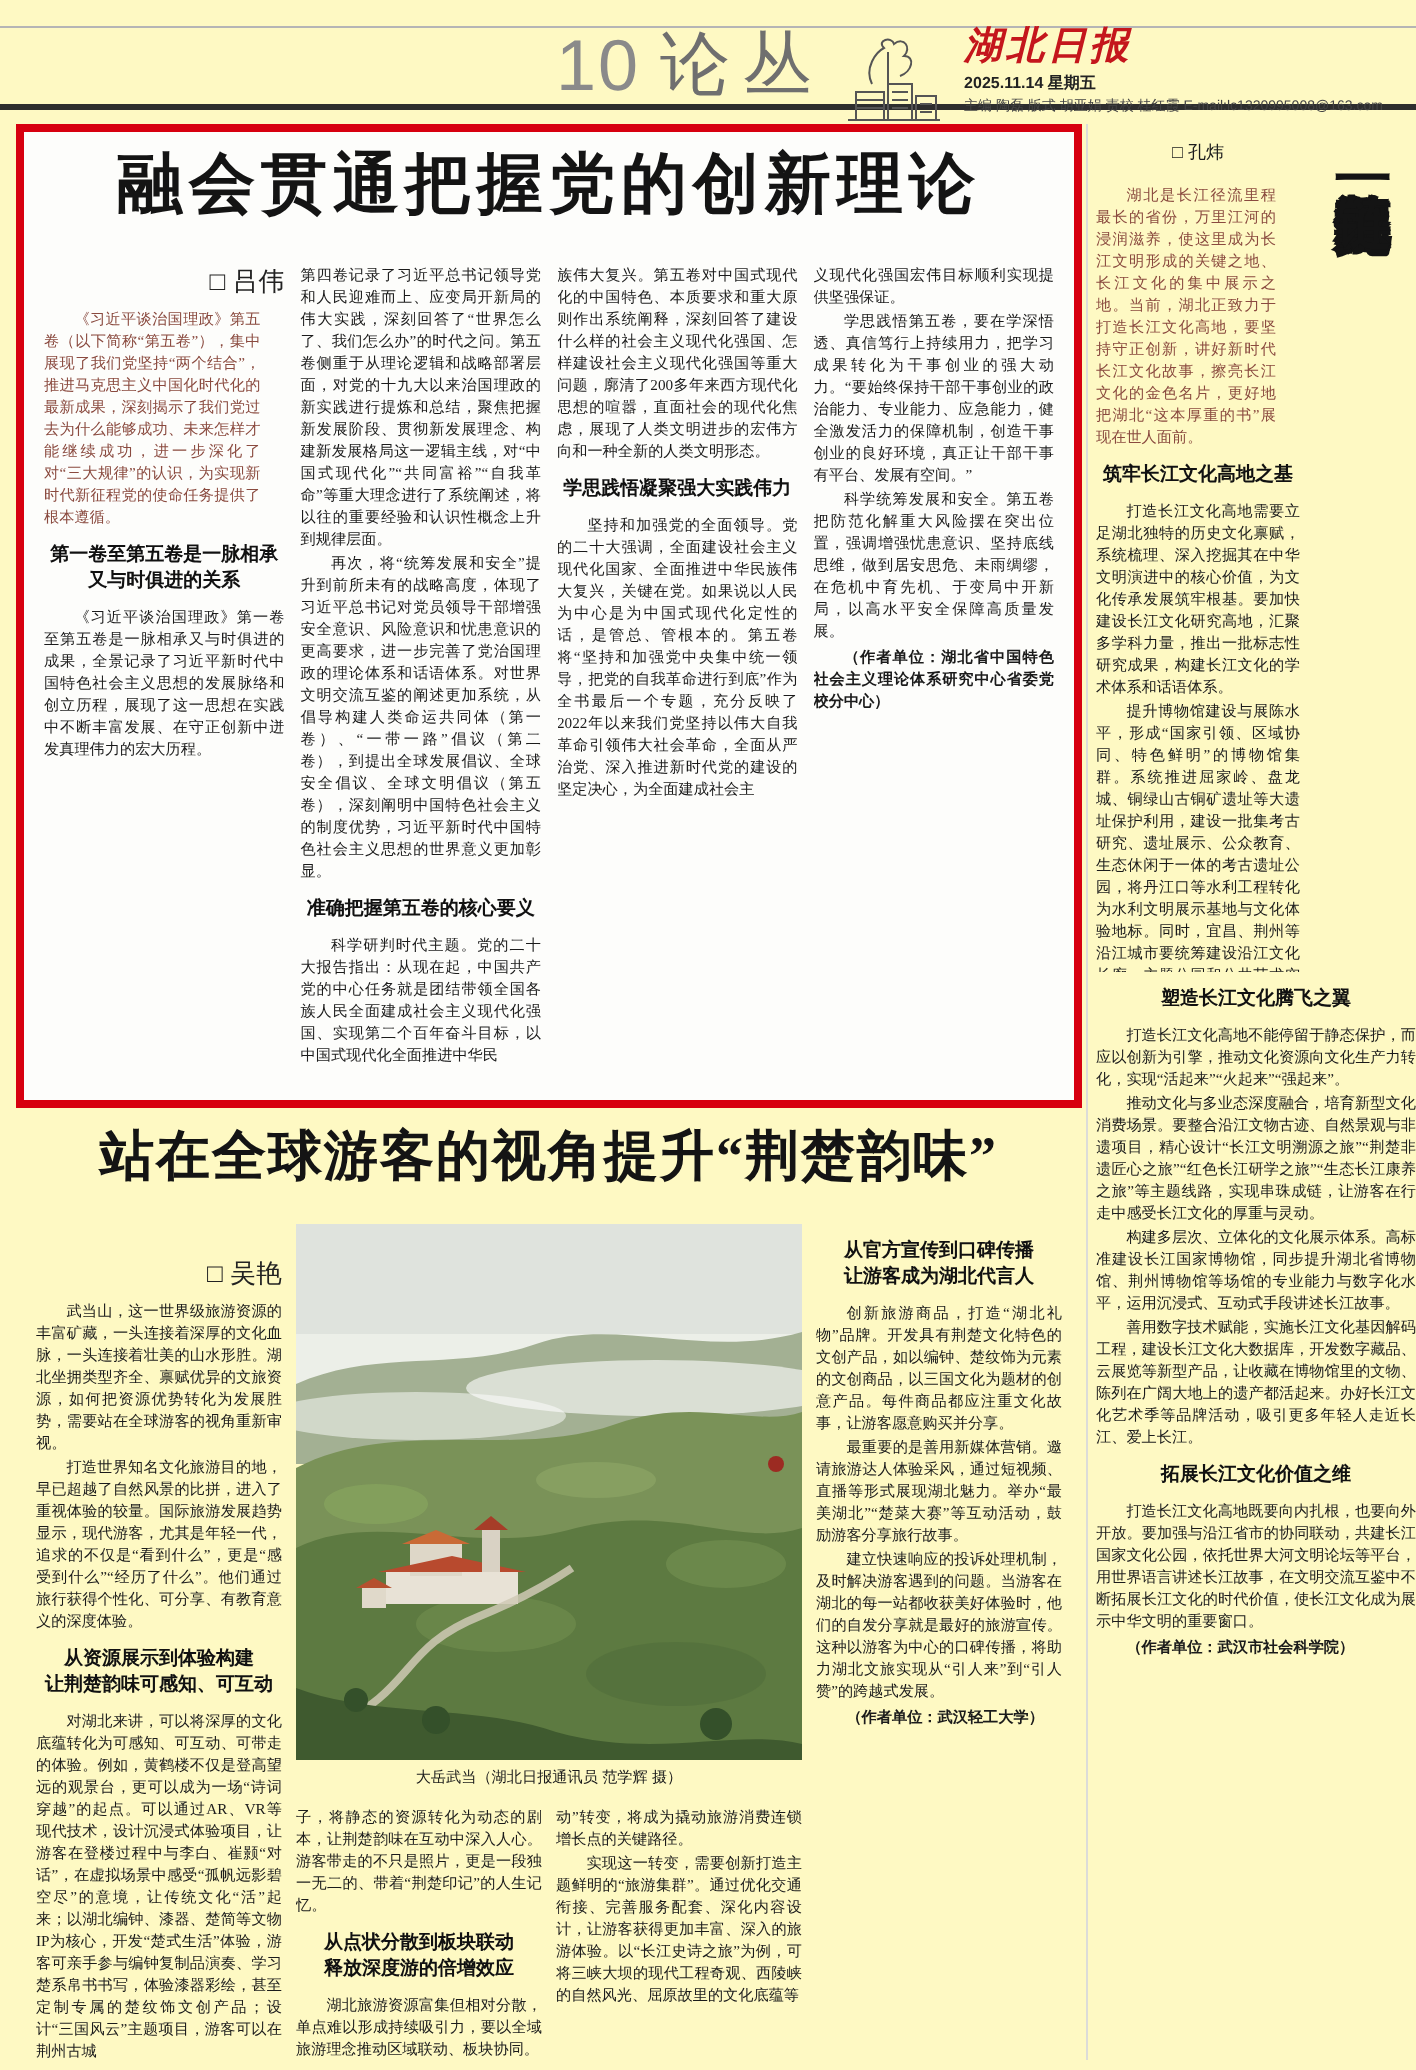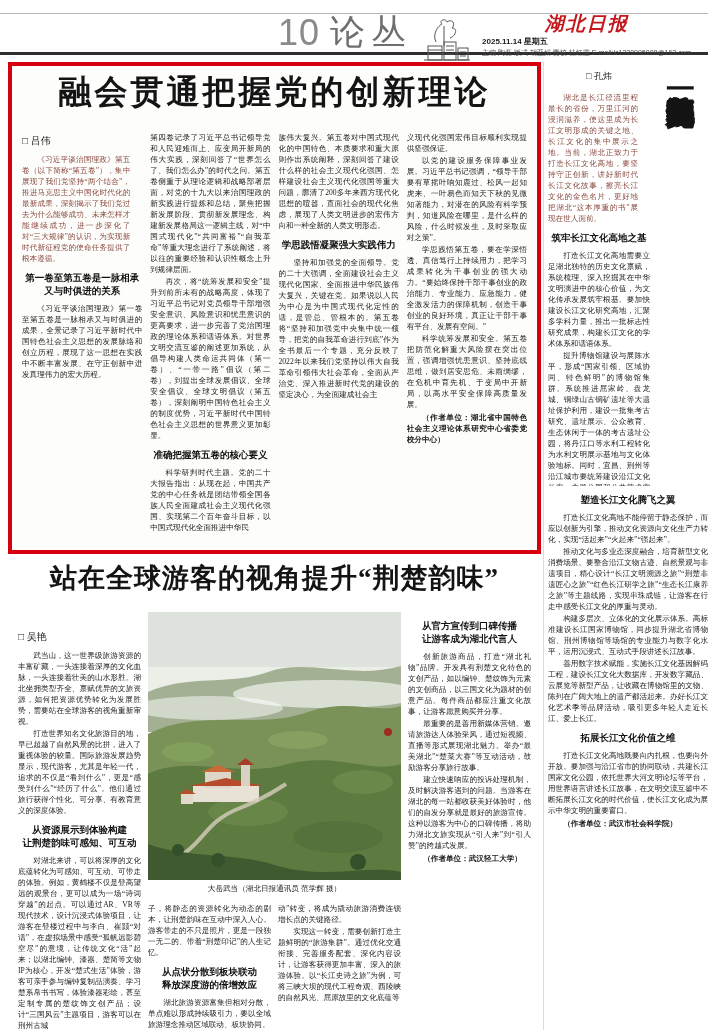--- a/index.html
+++ b/index.html
@@ -1,38 +1,38 @@
 <!DOCTYPE html>
 <html><head>
 <meta charset="utf-8">
 <style>
   html,body{margin:0;padding:0;background:#e9e7e2;}
-  #page{position:relative;width:708px;height:1035px;background:#ffffff;margin:0 auto;overflow:hidden;
+  #page{position:relative;width:708px;height:1035px;background:#fef9c3;margin:0 auto;overflow:hidden;
         font-family:"Liberation Serif","DejaVu Serif",serif;color:#1c1c1c;}
   .abs{position:absolute;}
   
   .rule-thin{left:0;top:13px;width:708px;height:1px;background:#b5b5b5;}
   .rule-thick{left:0;top:52px;width:708px;height:3px;background:#2e2e2e;}
   .masthead{left:278px;top:12px;display:flex;align-items:flex-start;gap:10px;z-index:2;}
   .pageno{font-size:36px;line-height:42px;font-weight:400;color:#8a8a8a;font-family:"Liberation Sans",sans-serif;letter-spacing:1px;}
   .section{font-size:35px;line-height:42px;color:#6f6f6f;letter-spacing:6px;font-weight:400;}
   .sketch{margin-top:4px;}
   .logo-stack{margin-top:2px;}
-  .paper-logo{font-size:19px;font-weight:900;font-style:italic;color:#c4161c;letter-spacing:2px;line-height:20px;text-align:center;}
+  .paper-logo{font-size:19px;font-weight:900;font-style:italic;color:#c4161c;letter-spacing:2px;line-height:20px;}
   .date-line{font-size:8px;font-weight:700;color:#222;font-family:"Liberation Sans",sans-serif;margin-top:2px;}
   .credits{font-size:7px;color:#444;font-family:"Liberation Sans",sans-serif;margin-top:1px;}
   
   .col{font-size:7.6px;line-height:11px;text-align:justify;color:#1b1b1b;overflow:hidden;}
   .blk-p{text-indent:2em;margin:0 0 1px 0;}
   .blk-pc{text-indent:0;margin:0 0 1px 0;}
   .blk-h{font-family:"Liberation Sans","DejaVu Sans",sans-serif;font-weight:700;font-size:9.5px;line-height:13px;
          text-align:center;margin:7px 0 6px 0;text-indent:0;white-space:pre-line;color:#111;}
   .blk-a{font-weight:700;text-indent:2em;margin-top:2px;}
   .blk-i{color:#8a4a3f;text-indent:2em;margin:0 12px 3px 0;}
-  .blk-by{text-align:left;font-size:10px;font-family:"Liberation Sans",sans-serif;color:#222;
+  .blk-by{text-align:right;font-size:13px;font-family:"Liberation Sans",sans-serif;color:#222;
           margin:3px 0 8px 0;text-indent:0;}
   
   .main-box{left:8px;top:62px;width:525px;height:484px;border:4px solid #d7000f;background:#fdfdfb;}
   .main-title{position:absolute;left:0;right:0;top:4px;text-align:center;font-size:33px;font-weight:700;
               letter-spacing:3px;color:#141414;}
   .main-cols{position:absolute;left:10px;right:10px;top:66px;bottom:8px;display:flex;gap:8px;}
   .main-cols .col{flex:1;}
   
   .right-art{left:548px;top:62px;width:160px;height:973px;}
   .right-byline{position:absolute;left:0;top:8px;width:102px;text-align:center;font-size:9px;
@@ -101,21 +101,20 @@
           <div class="blk-h">准确把握第五卷的核心要义</div>
           <div class="blk-p">科学研判时代主题。党的二十大报告指出：从现在起，中国共产党的中心任务就是团结带领全国各族人民全面建成社会主义现代化强国、实现第二个百年奋斗目标，以中国式现代化全面推进中华民</div>
         </div>
       <div class="col">
           <div class="blk-pc">族伟大复兴。第五卷对中国式现代化的中国特色、本质要求和重大原则作出系统阐释，深刻回答了建设什么样的社会主义现代化强国、怎样建设社会主义现代化强国等重大问题，廓清了200多年来西方现代化思想的喧嚣，直面社会的现代化焦虑，展现了人类文明进步的宏伟方向和一种全新的人类文明形态。</div>
           <div class="blk-h">学思践悟凝聚强大实践伟力</div>
           <div class="blk-p">坚持和加强党的全面领导。党的二十大强调，全面建设社会主义现代化国家、全面推进中华民族伟大复兴，关键在党。如果说以人民为中心是为中国式现代化定性的话，是管总、管根本的。第五卷将“坚持和加强党中央集中统一领导，把党的自我革命进行到底”作为全书最后一个专题，充分反映了2022年以来我们党坚持以伟大自我革命引领伟大社会革命，全面从严治党、深入推进新时代党的建设的坚定决心，为全面建成社会主</div>
         </div>
       <div class="col">
           <div class="blk-pc">义现代化强国宏伟目标顺利实现提供坚强保证。</div>
-          <div class="blk-p">以党的建设服务保障事业发展。习近平总书记强调，“领导干部要有草摇叶响知鹿过、松风一起知虎来、一叶易色而知天下秋的见微知著能力，对潜在的风险有科学预判，知道风险在哪里，是什么样的风险，什么时候发生，及时采取应对之策”。</div>
           <div class="blk-p">学思践悟第五卷，要在学深悟透、真信笃行上持续用力，把学习成果转化为干事创业的强大动力。“要始终保持干部干事创业的政治能力、专业能力、应急能力，健全激发活力的保障机制，创造干事创业的良好环境，真正让干部干事有平台、发展有空间。”</div>
           <div class="blk-p">科学统筹发展和安全。第五卷把防范化解重大风险摆在突出位置，强调增强忧患意识、坚持底线思维，做到居安思危、未雨绸缪，在危机中育先机、于变局中开新局，以高水平安全保障高质量发展。</div>
           <div class="blk-a">（作者单位：湖北省中国特色社会主义理论体系研究中心省委党校分中心）</div>
         </div>
     </div>
   </div>
 
   <div class="abs right-art">
     <div class="right-byline">□ 孔炜</div>
     <div class="right-narrow col">

